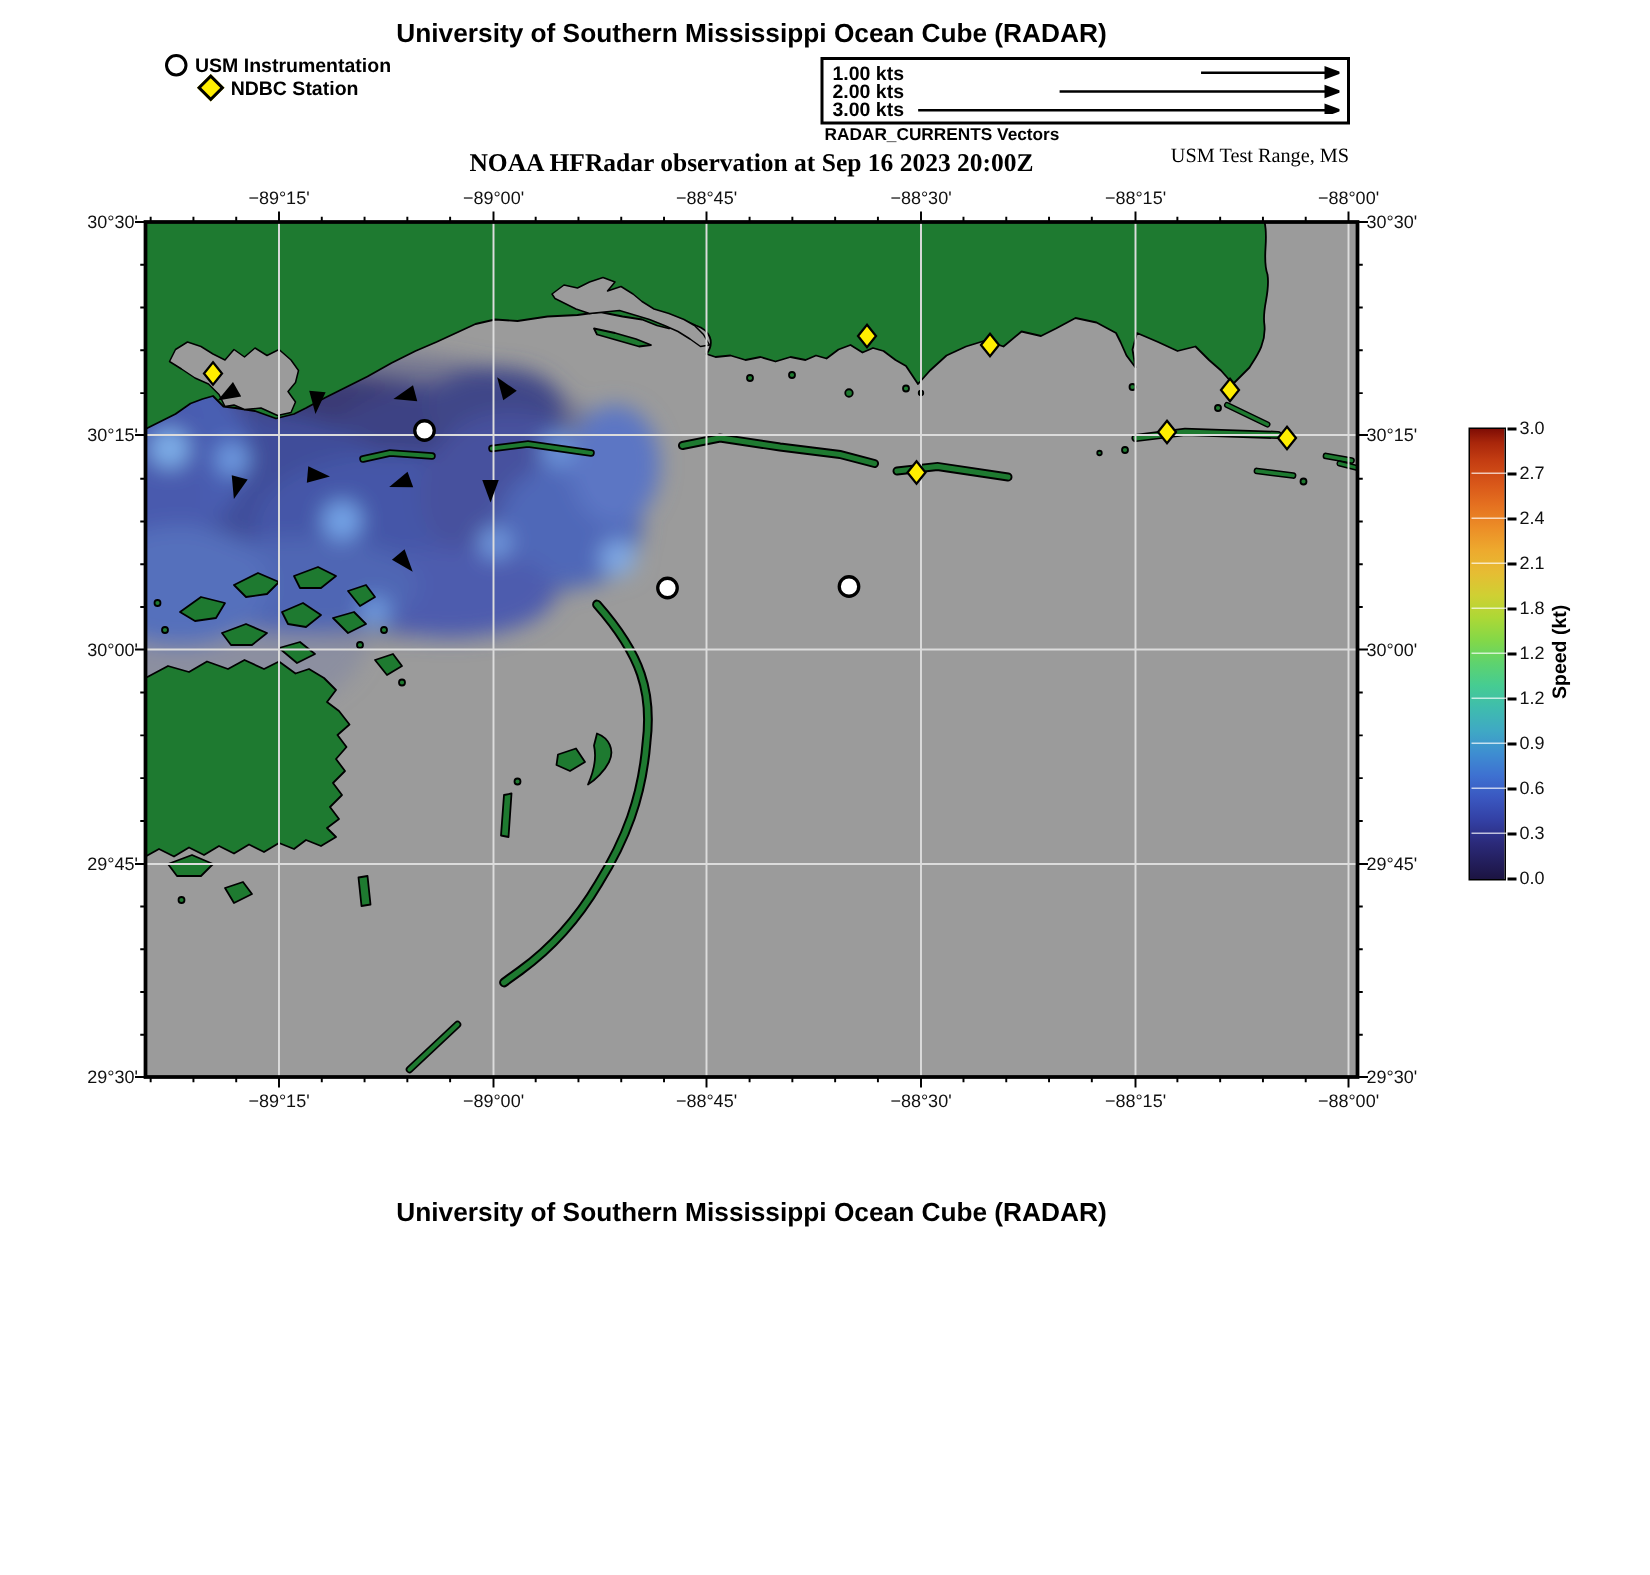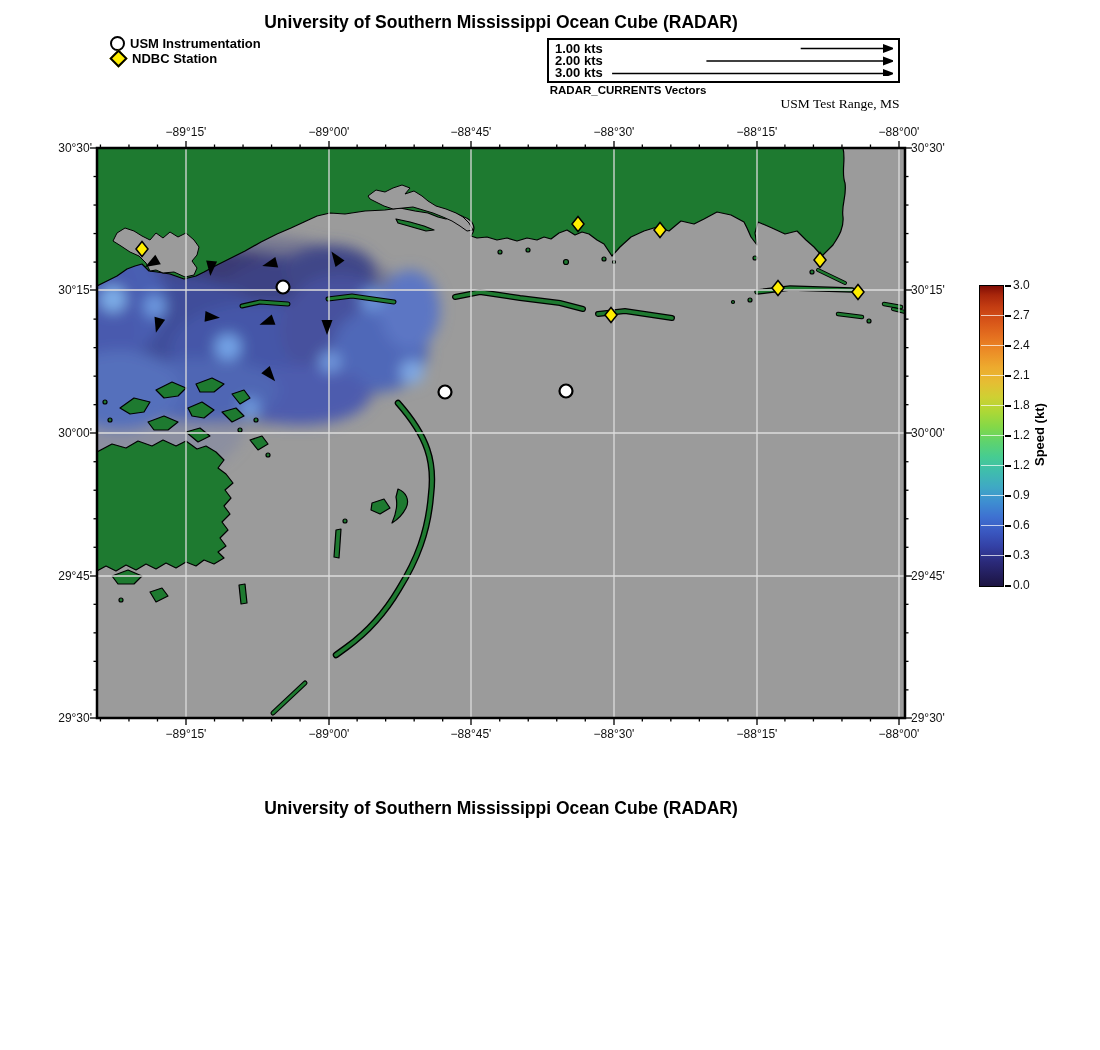--- a/index.html
+++ b/index.html
@@ -3,21 +3,21 @@
 <meta charset="utf-8">
 <style>
   html,body{margin:0;padding:0;background:#ffffff;}
   .fig{position:relative;width:1100px;height:1050px;background:#ffffff;font-family:"Liberation Sans",sans-serif;overflow:hidden;}
   .abs{position:absolute;}
   .title{left:97px;top:12px;width:808px;text-align:center;font-size:17.5px;font-weight:bold;color:#000;}
   .footer-title{left:97px;top:798px;width:808px;text-align:center;font-size:17.5px;font-weight:bold;color:#000;}
   .subtitle{left:97px;top:99px;width:808px;text-align:center;font-family:"Liberation Serif",serif;font-size:17px;font-weight:bold;color:#000;}
   .range-label{left:755px;top:96px;width:170px;text-align:center;font-family:"Liberation Serif",serif;font-size:13.5px;font-weight:normal;color:#000;}
   .legend{left:110px;top:36px;}
-  .legend-row{display:flex;align-items:center;height:15px;}
+  .legend-row{display:flex;align-items:center;height:15px;justify-content:center;}
   .legend-circle{width:11px;height:11px;border:2.5px solid #000;border-radius:50%;background:#fff;margin-right:5px;}
   .legend-diamond{width:9px;height:9px;border:2px solid #000;background:#ffee00;transform:rotate(45deg);margin:0 7px 0 2px;}
   .legend-label{font-size:13px;font-weight:bold;color:#000;white-space:nowrap;}
   .vecbox{left:547px;top:38px;width:349px;height:41px;border:2.5px solid #000;background:#fff;}
   .vec-label{position:absolute;left:6px;font-size:13px;font-weight:bold;color:#000;line-height:13px;}
   .vec-caption{left:547px;top:84px;width:162px;text-align:center;font-size:11.5px;font-weight:bold;color:#000;}
   .xlab{position:absolute;width:80px;margin-left:-40px;text-align:center;font-size:12px;color:#111;}
   .ylab-l{position:absolute;width:52px;text-align:right;font-size:12px;color:#111;margin-top:-7px;}
   .ylab-r{position:absolute;width:52px;text-align:left;font-size:12px;color:#111;margin-top:-7px;}
   .cbar{left:979px;top:285px;width:23px;height:300px;border:1.5px solid #000;
@@ -58,20 +58,21 @@
         <line x1="251.7" y1="8.5" x2="336" y2="8.5" stroke="#000" stroke-width="1.6"></line>
         <polygon points="334,4 346,8.5 334,13" fill="#000"></polygon>
         <line x1="157.4" y1="21" x2="336" y2="21" stroke="#000" stroke-width="1.6"></line>
         <polygon points="334,16.5 346,21 334,25.5" fill="#000"></polygon>
         <line x1="63.10000000000002" y1="33.5" x2="336" y2="33.5" stroke="#000" stroke-width="1.6"></line>
         <polygon points="334,29 346,33.5 334,38" fill="#000"></polygon>
       </svg>
   </div>
   <div class="abs vec-caption">RADAR_CURRENTS Vectors</div>
 
+  <div class="abs subtitle">NOAA HFRadar observation at Sep 16 2023 20:00Z</div>
   <div class="abs range-label">USM Test Range, MS</div>
 
   <svg id="mapsvg" class="abs" style="left:89px;top:140px" width="824" height="586" viewBox="89 140 824 586">
     <defs>
       <filter id="blobblur" x="-40%" y="-40%" width="180%" height="180%">
           <feGaussianBlur stdDeviation="7"></feGaussianBlur>
         </filter>
       <clipPath id="mapclip">
           <rect x="97" y="148" width="808" height="570"></rect>
         </clipPath>

